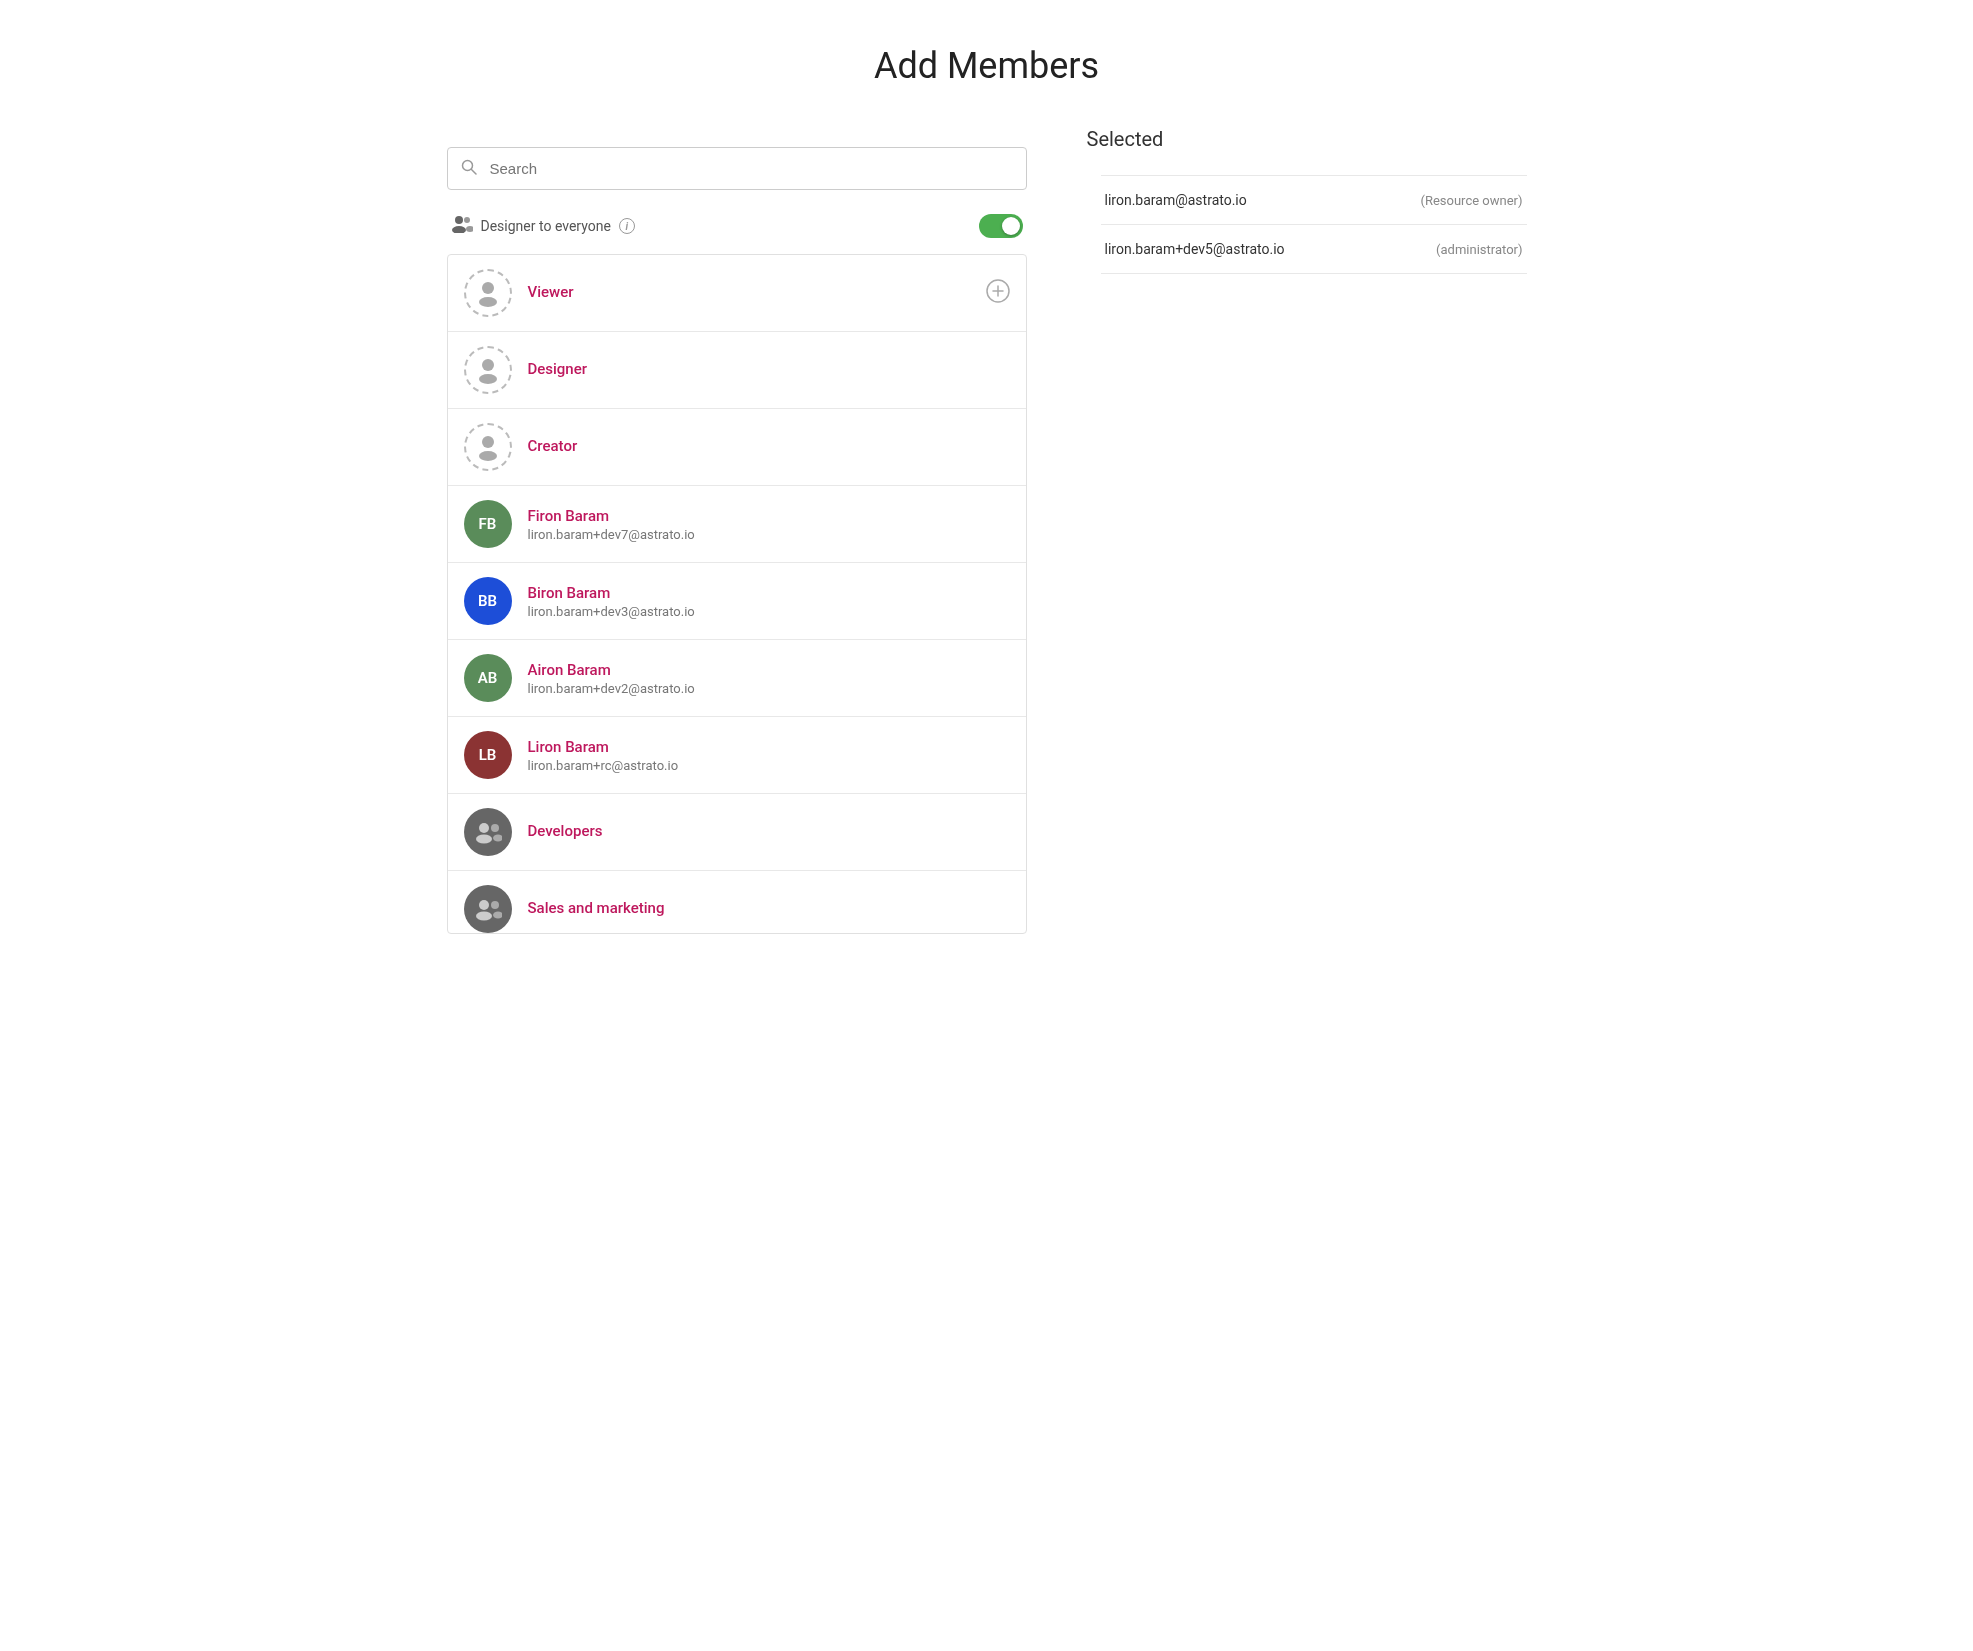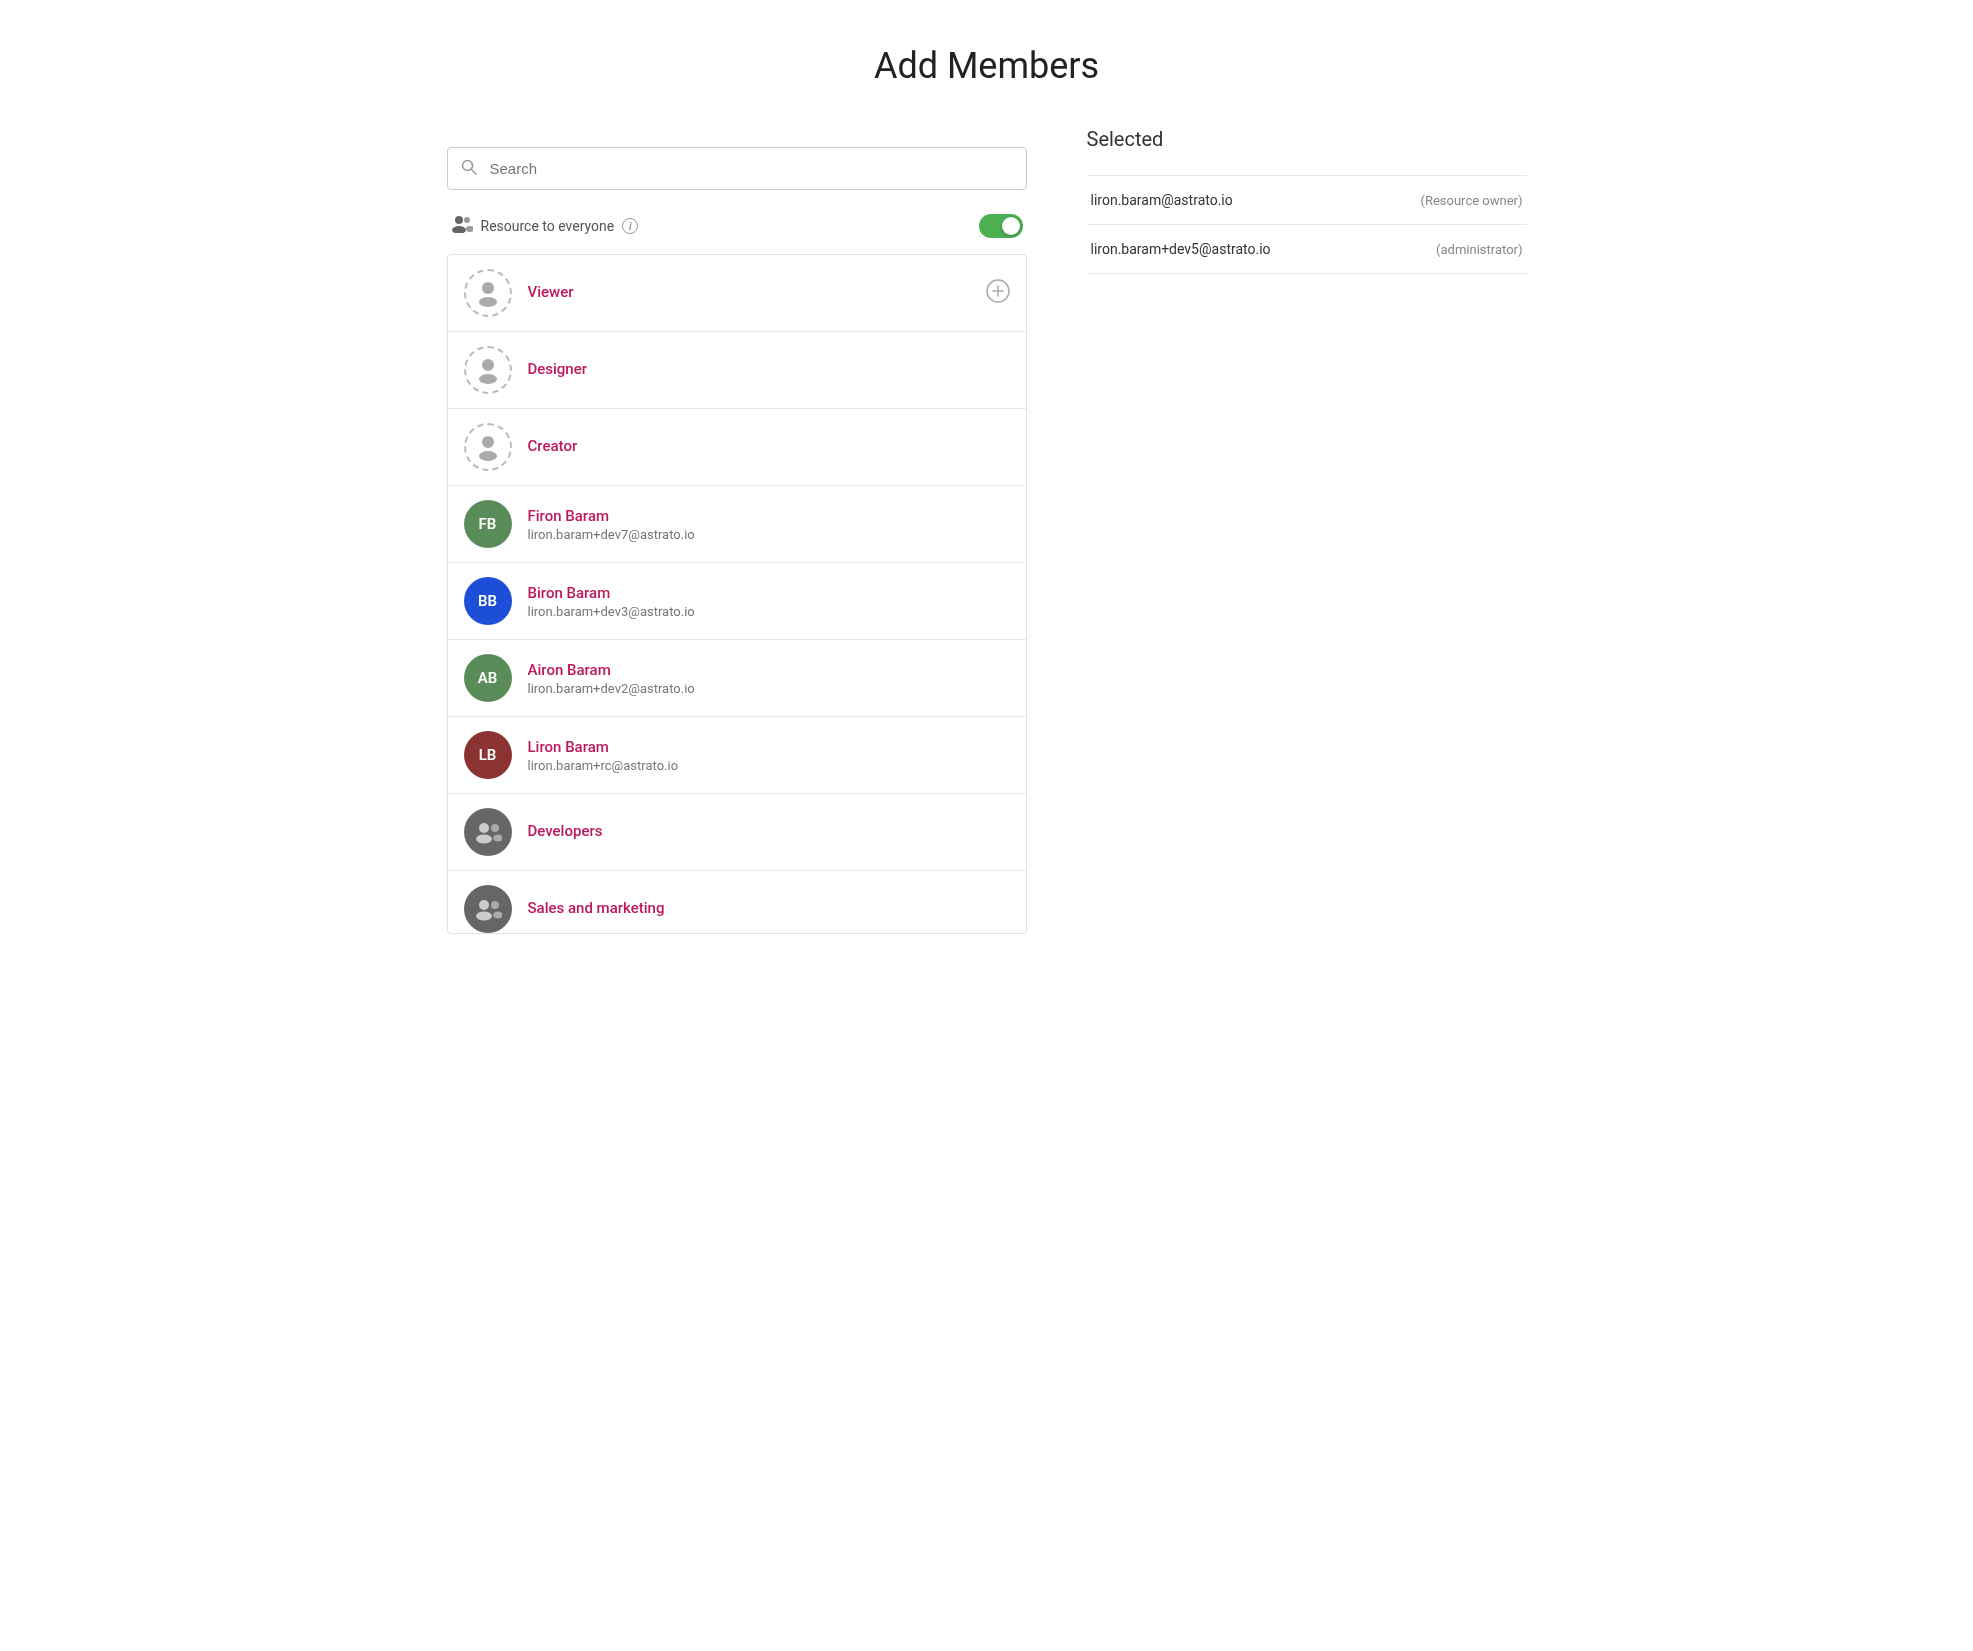--- a/index.html
+++ b/index.html
@@ -206,20 +206,21 @@
       color: #333;
       margin-bottom: 16px;
       padding-bottom: 8px;
     }
     .selected-item {
       display: flex;
       justify-content: space-between;
       align-items: center;
       padding: 16px 4px;
       border-bottom: 1px solid #e8e8e8;
+      margin-left: 14px;
     }
     .selected-item:first-child {
       border-top: 1px solid #e8e8e8;
     }
     .selected-email {
       font-size: 14px;
       color: #333;
     }
     .selected-role {
       font-size: 13px;
@@ -274,21 +275,21 @@
       <div class="visible-row">
         <div class="visible-left">
           <span class="visible-icon">
             <svg width="22" height="18" viewBox="0 0 22 18" fill="none">
               <circle cx="8" cy="5" r="4" fill="#666"></circle>
               <ellipse cx="8" cy="15" rx="7" ry="4" fill="#666"></ellipse>
               <circle cx="16" cy="5" r="3" fill="#999"></circle>
               <ellipse cx="19" cy="14" rx="4" ry="3" fill="#999"></ellipse>
             </svg>
           </span>
-          <span>Resource to everyone</span>
+          <span>Designer to everyone</span>
           <span class="info-icon">i</span>
         </div>
         <div class="toggle-switch">
           <div class="toggle-track"></div>
           <div class="toggle-thumb"></div>
         </div>
       </div>
 
       <div class="member-list-container">
         <div class="member-list-scroll">

